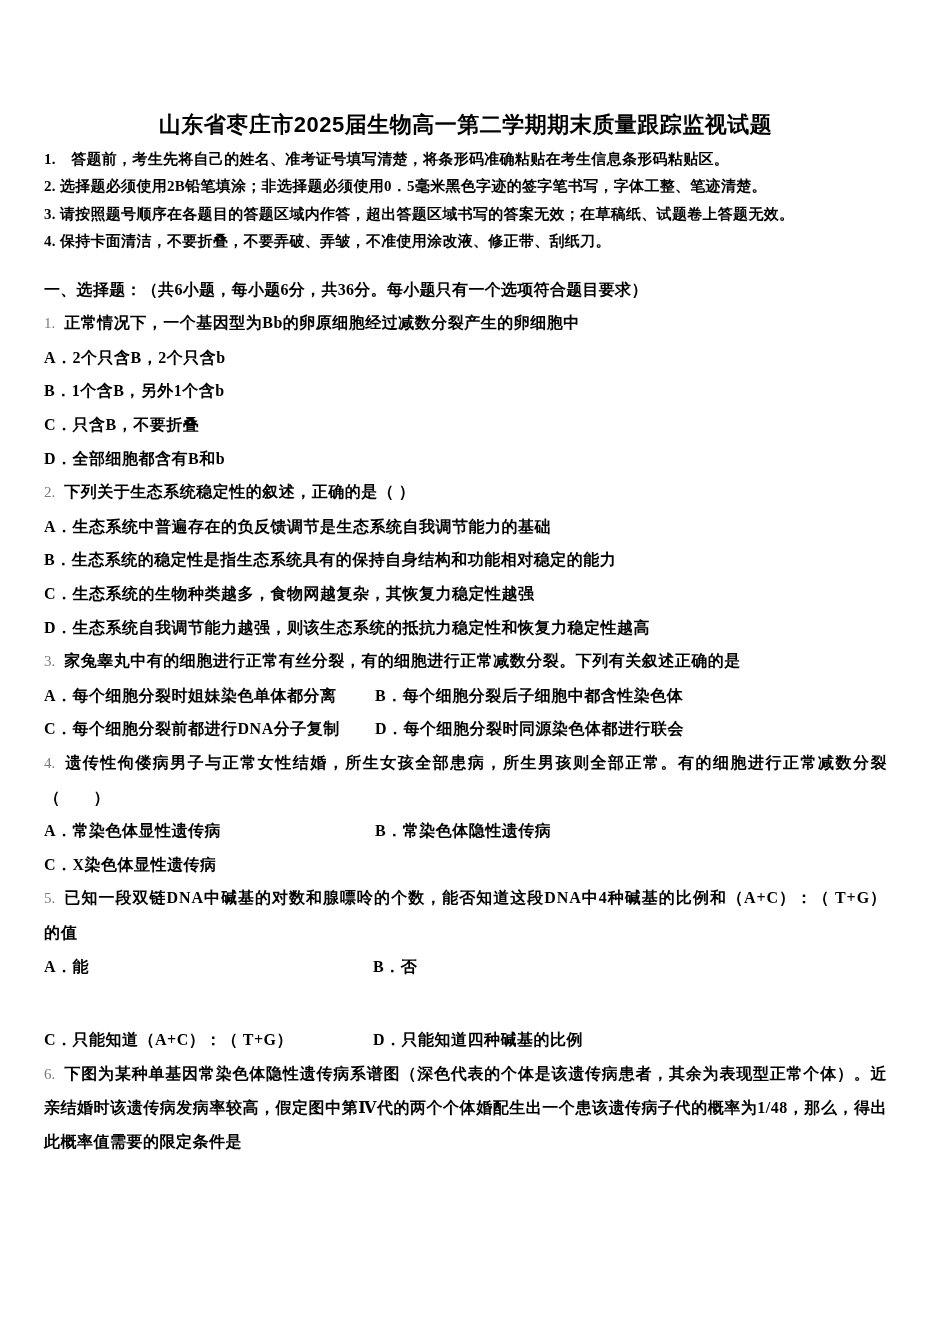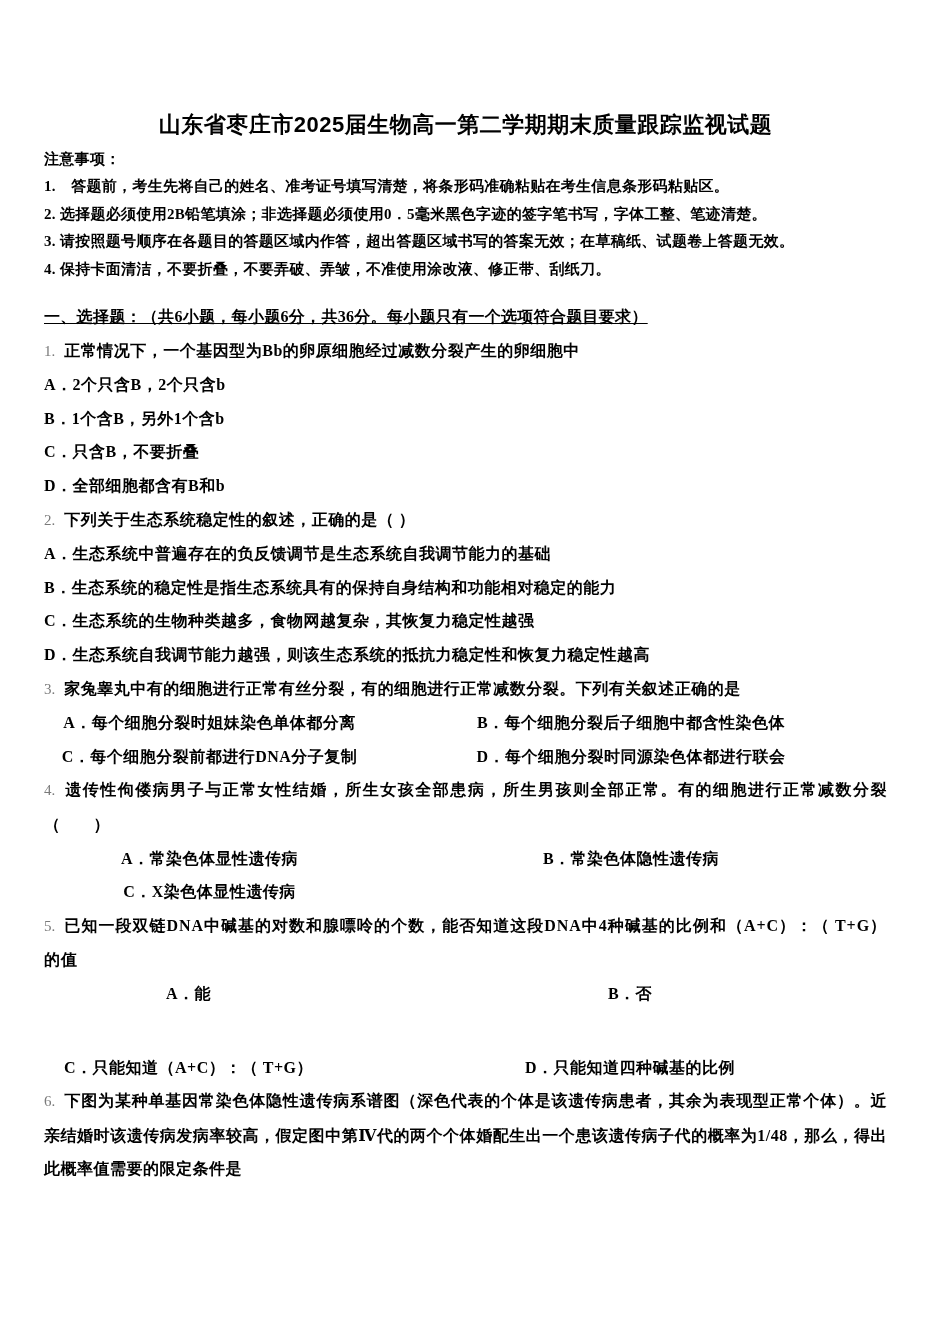--- a/index.html
+++ b/index.html
@@ -31,53 +31,51 @@
     letter-spacing: 0.3px;
     white-space: nowrap;
   }
   .qarea {
     margin-top: 17px;
     font-size: 16px;
     line-height: 33.6px;
     font-weight: 700;
   }
   .qarea p { margin: 0; }
-  .section-heading { letter-spacing: 0.3px; text-decoration: underline; }
+  .section-heading { letter-spacing: 0.3px; }
   .stem {
     text-align: justify;
     letter-spacing: 0.5px;
   }
   .stem.wide { letter-spacing: 0.9px; }
   .qnum {
     color: #7a7a7a;
     font-weight: 400;
     font-size: 15px;
     letter-spacing: 0;
     margin-right: 9px;
   }
   .option { letter-spacing: 0.5px; }
   .options.grid {
     display: grid;
     grid-template-columns: 331px auto;
-    text-align: center;
   }
   .options.grid.narrow {
     grid-template-columns: 289px auto;
     gap: 40px;
   }
 </style>
 </head>
 <body>
 
 <div class="page">
 
   <h1 class="title">山东省枣庄市2025届生物高一第二学期期末质量跟踪监视试题</h1>
 
   <div class="notice">
-    <p class="notice-heading">注意事项：</p>
     <p class="notice-item">1.　答题前，考生先将自己的姓名、准考证号填写清楚，将条形码准确粘贴在考生信息条形码粘贴区。</p>
     <p class="notice-item">2. 选择题必须使用2B铅笔填涂；非选择题必须使用0．5毫米黑色字迹的签字笔书写，字体工整、笔迹清楚。</p>
     <p class="notice-item">3. 请按照题号顺序在各题目的答题区域内作答，超出答题区域书写的答案无效；在草稿纸、试题卷上答题无效。</p>
     <p class="notice-item">4. 保持卡面清洁，不要折叠，不要弄破、弄皱，不准使用涂改液、修正带、刮纸刀。</p>
   </div>
 
   <div class="qarea">
     <p class="section-heading">一、选择题：（共6小题，每小题6分，共36分。每小题只有一个选项符合题目要求）</p>
 
     <div class="question">

